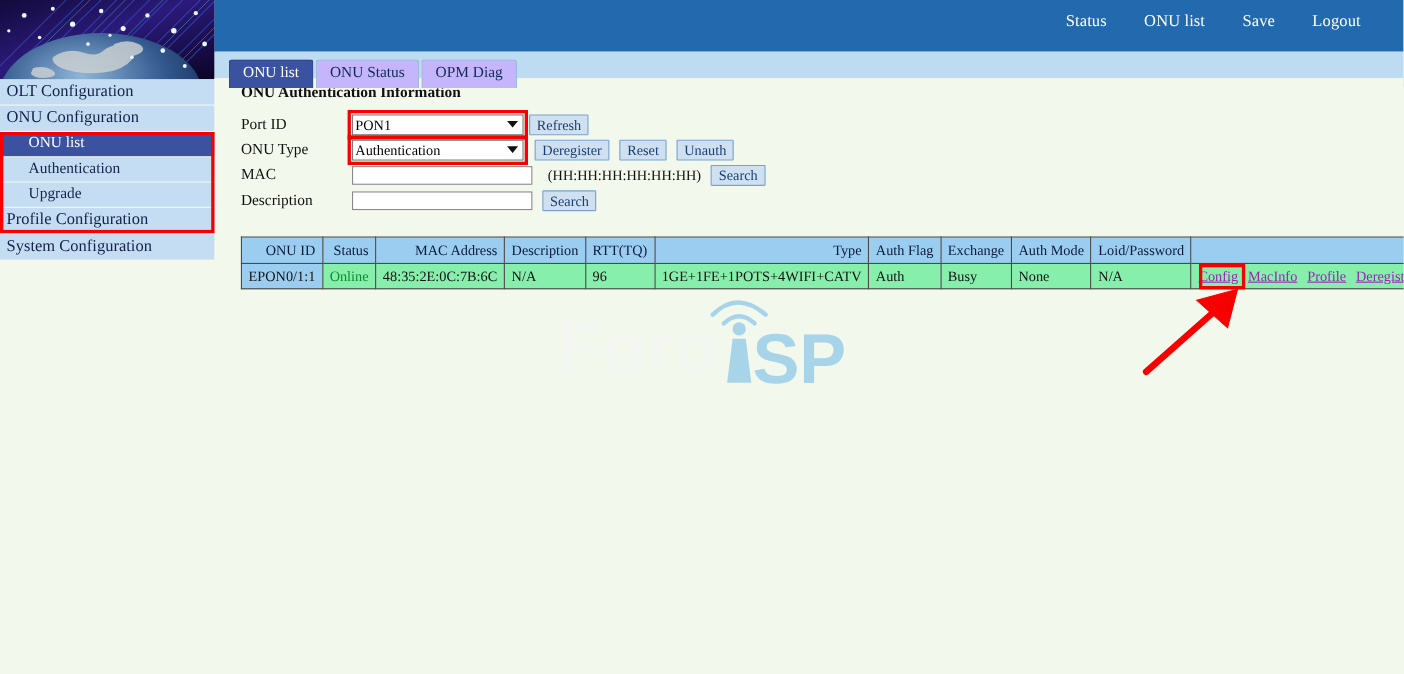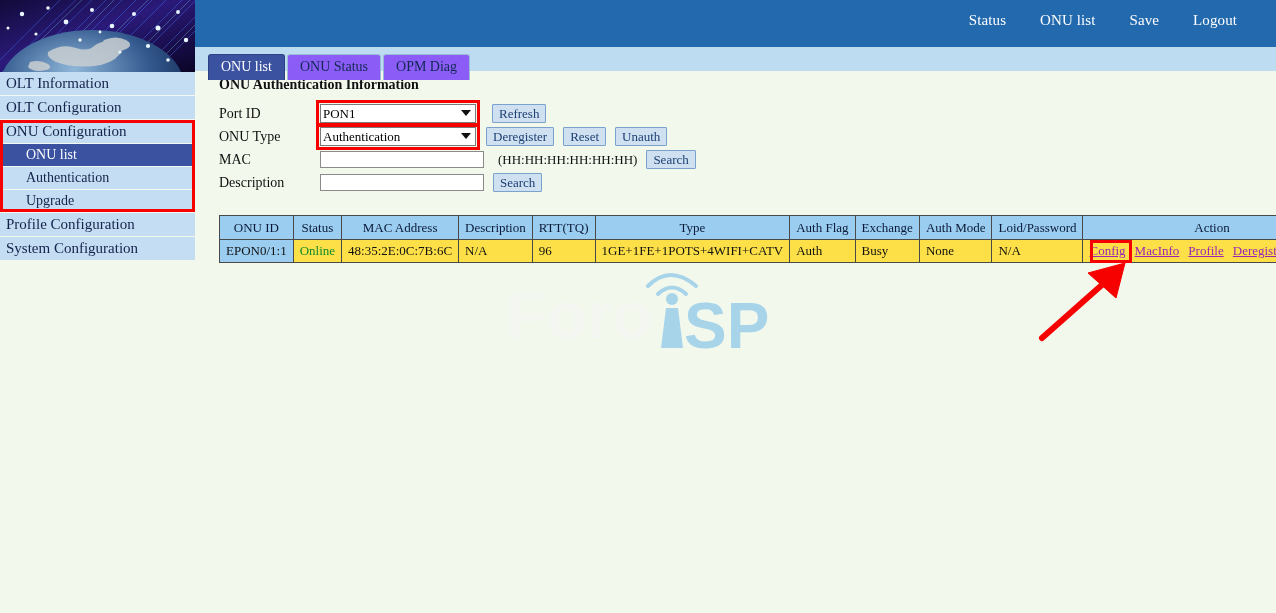--- a/index.html
+++ b/index.html
@@ -40,21 +40,21 @@
     background: #bddcf2;
   }
   #tabs {
     position: absolute; left: 208px; top: 54px;
     display: flex; align-items: flex-end; gap: 2px; z-index: 5;
   }
   .tab {
     font-size: 14px; padding: 4px 12px 5px 12px;
     border: 1px solid #9bbcd8; border-bottom: none;
     border-radius: 3px 3px 0 0;
-    background: #8b5cf6; color: #102a54;
+    background: #c4b5fd; color: #102a54;
     line-height: 16px;
   }
   .tab.active { background: #3a52a0; color: #ffffff; border-color: #2d4184; }
 
   
   #sidebar {
     position: absolute; left: 0; top: 72px; width: 195px;
   }
   .side-item {
     background: #c4ddf3; color: #15224a;
@@ -127,25 +127,25 @@
 
   
   #onutable {
     position: absolute; left: 219px; top: 215px;
     border-collapse: collapse; font-size: 13px;
     border: 1px solid #4a4a4a; background: #f2f8ec;
   }
   #onutable th {
     background: #9acdf0; color: #0b1a38;
     border: 1px solid #4a4a4a;
-    font-weight: normal; text-align: center;
+    font-weight: normal; text-align: right;
     padding: 3px 6px; height: 24px; white-space: nowrap;
   }
   #onutable td {
-    background: #fde047; color: #111;
+    background: #86efac; color: #111;
     border: 1px solid #4a4a4a;
     padding: 3px 6px; height: 23px; white-space: nowrap;
   }
   #onutable td.idcell { background: #9acdf0; }
   #onutable td.online { color: #108a2e; }
   .actions { display: flex; align-items: center; gap: 9px; }
   .actions a {
     color: #9c24b5; text-decoration: underline; font-size: 13px;
   }
   .act-annot {
@@ -241,21 +241,20 @@
   </div>
 
   <div id="tabband"></div>
   <div id="tabs">
     <div class="tab active">ONU list</div>
     <div class="tab">ONU Status</div>
     <div class="tab">OPM Diag</div>
   </div>
 
   <div id="sidebar">
-    <div class="side-item">OLT Information</div>
     <div class="side-item">OLT Configuration</div>
     <div class="side-item">ONU Configuration</div>
     <div class="side-item sub sel">ONU list</div>
     <div class="side-item sub">Authentication</div>
     <div class="side-item sub">Upgrade</div>
     <div class="side-item">Profile Configuration</div>
     <div class="side-item">System Configuration</div>
   </div>
   <div id="side-annot"></div>
 
@@ -268,21 +267,21 @@
       <div class="frow">
         <div class="flabel">Port ID</div>
         <div class="fctl">
           <div class="selwrap">
             <select class="sel-box">
               <option>PON1</option>
             </select>
             <span class="arrow"></span>
             <span class="sel-annot"></span>
           </div>
-          <button class="btn" style="margin-left:16px;">Refresh</button>
+          <button class="btn" style="margin-left:5px;">Refresh</button>
         </div>
       </div>
 
       <div class="frow" style="margin-top:2px;">
         <div class="flabel">ONU Type</div>
         <div class="fctl">
           <div class="selwrap">
             <select class="sel-box">
               <option>Authentication</option>
             </select>

